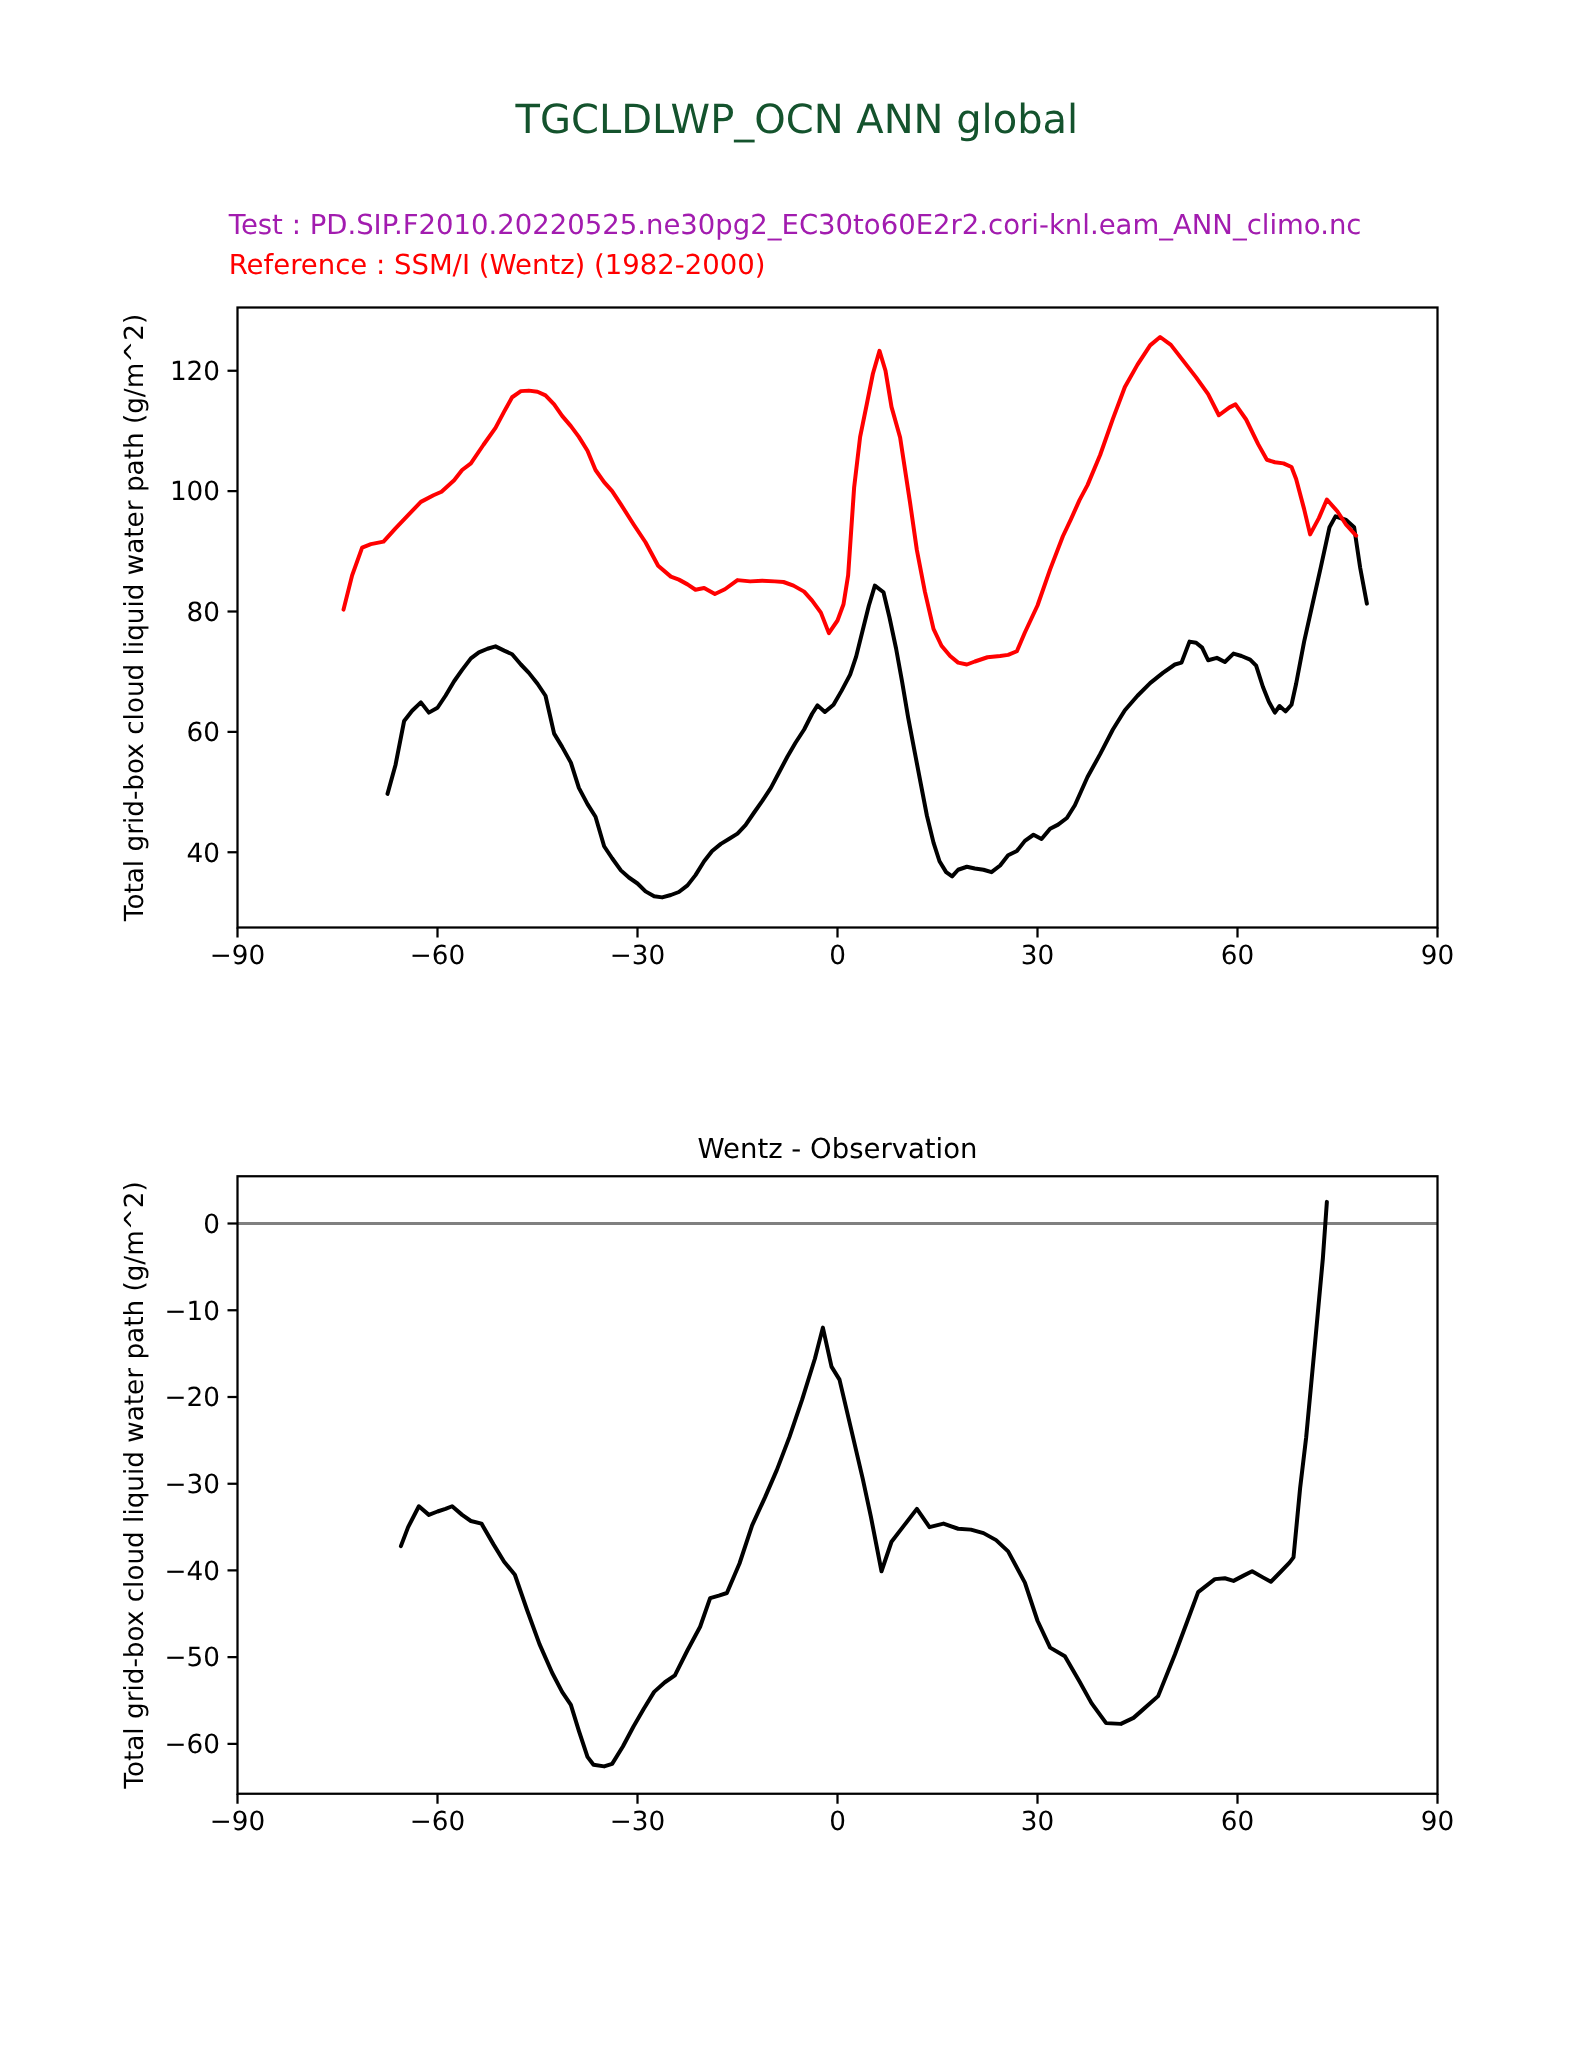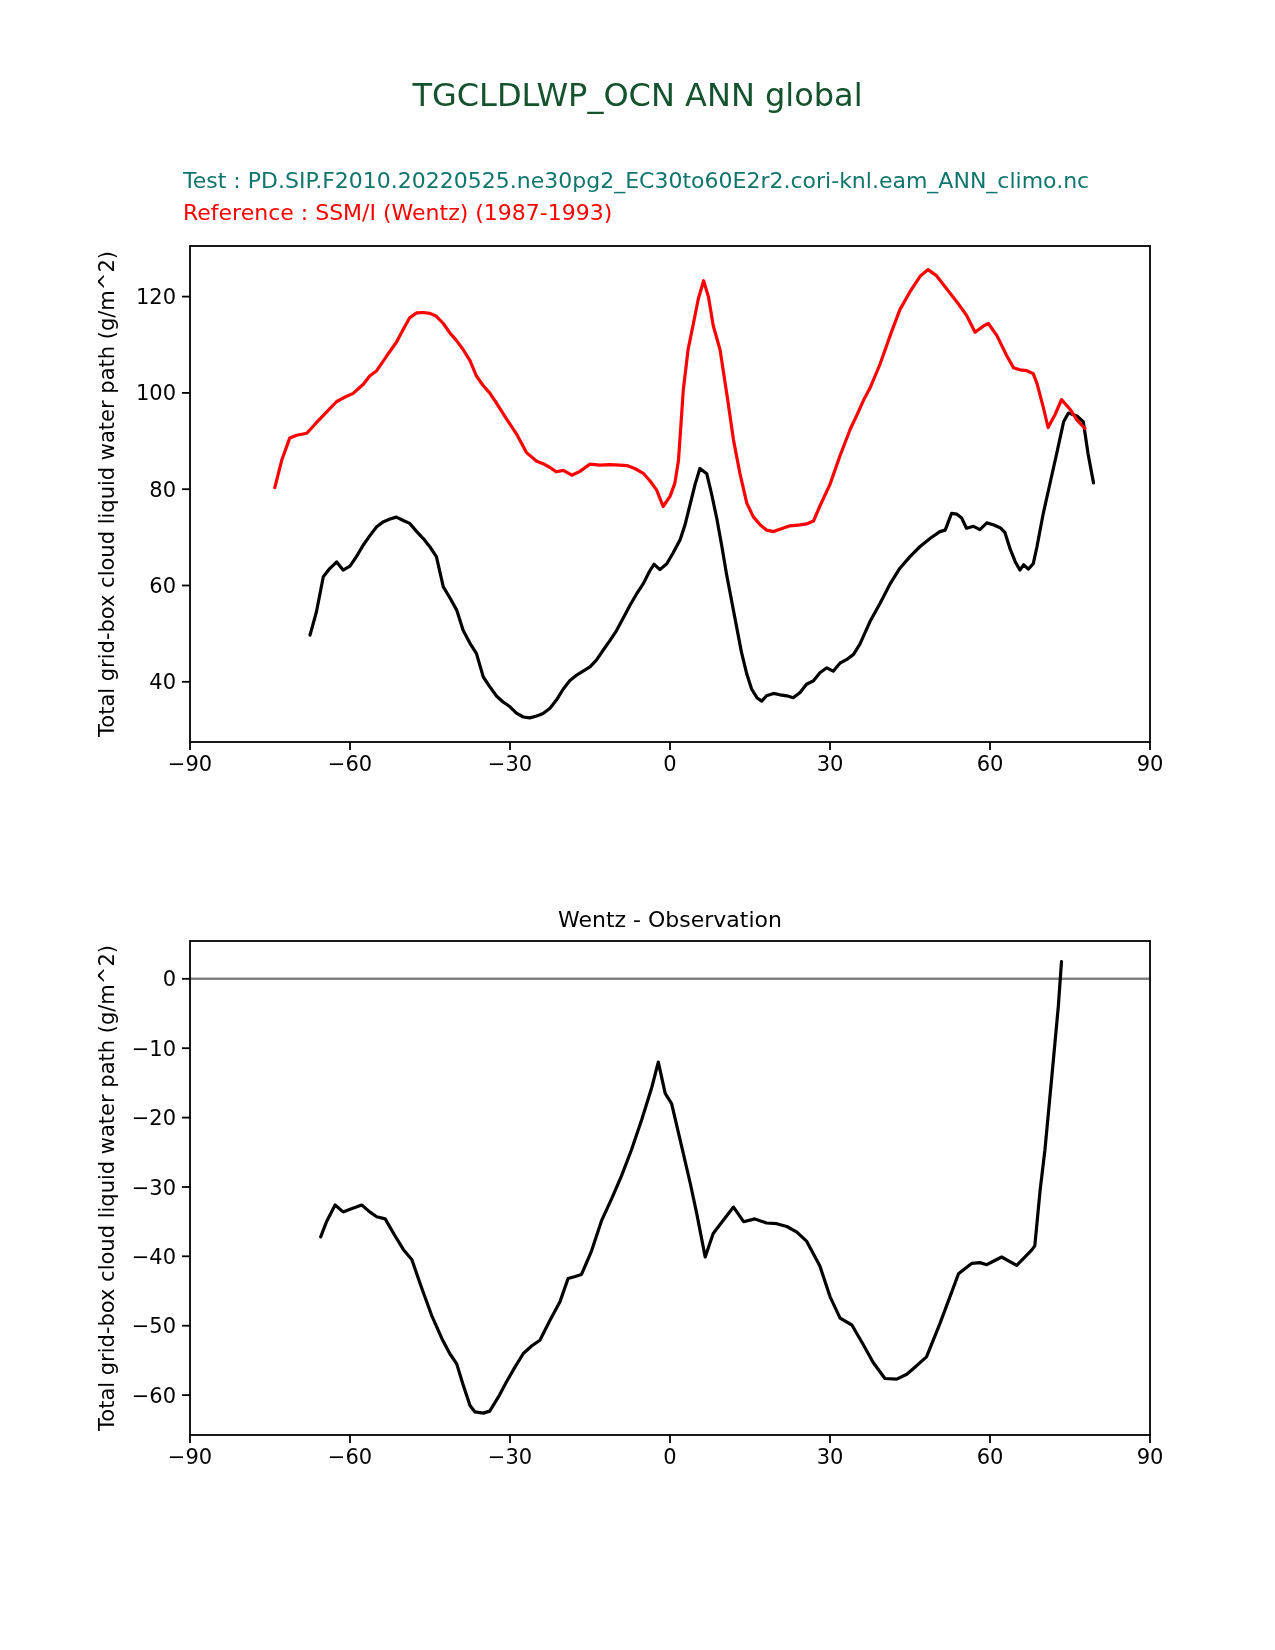--- a/index.html
+++ b/index.html
@@ -9,22 +9,22 @@
   .main-title{position:absolute;left:0;top:76px;width:1275px;text-align:center;font-size:32px;color:#14532d;}
   .test-line{position:absolute;left:183px;top:168px;font-size:22px;color:#000;white-space:nowrap;}
   .ref-line{position:absolute;left:183px;top:200px;font-size:22px;color:#ff0000;white-space:nowrap;}
   .sub-title{position:absolute;left:190px;top:907px;width:960px;text-align:center;font-size:22px;color:#000;}
 </style>
 </head>
 <body>
 
 <div class="fig">
   <div class="main-title">TGCLDLWP_OCN ANN global</div>
-  <div class="test-line" style="color: #0f766e;">Test : PD.SIP.F2010.20220525.ne30pg2_EC30to60E2r2.cori-knl.eam_ANN_climo.nc</div>
-  <div class="ref-line" style="color: rgb(255, 0, 0);">Reference : SSM/I (Wentz) (1987-1993)</div>
+  <div class="test-line" style="color: #a21caf;">Test : PD.SIP.F2010.20220525.ne30pg2_EC30to60E2r2.cori-knl.eam_ANN_climo.nc</div>
+  <div class="ref-line" style="color: rgb(255, 0, 0);">Reference : SSM/I (Wentz) (1982-2000)</div>
   <div class="sub-title">Wentz - Observation</div>
   <svg id="charts" width="1275" height="1650" viewBox="0 0 1275 1650" xmlns="http://www.w3.org/2000/svg">
       <g>
         <path d="M310.0 635.1 L316.4 612.0 L323.3 576.8 L329.7 568.6 L336.7 561.9 L343.1 570.1 L350.0 566.2 L356.4 556.6 L363.3 545.0 L369.7 535.9 L376.7 526.7 L383.1 521.9 L390.0 519.0 L396.4 517.1 L403.3 520.5 L409.7 523.4 L416.7 531.6 L423.1 538.3 L430.0 547.0 L436.4 556.6 L443.3 586.9 L449.7 597.5 L456.7 610.1 L463.1 630.3 L470.0 643.3 L476.4 653.4 L483.3 677.0 L489.7 686.6 L496.7 696.3 L503.1 702.0 L510.0 706.8 L516.4 713.1 L523.3 717.0 L529.7 717.9 L536.7 716.0 L543.1 713.6 L550.0 708.3 L556.4 700.1 L563.3 689.0 L569.7 680.8 L576.7 675.1 L583.1 671.2 L590.0 666.9 L596.4 660.1 L603.3 650.0 L609.7 640.9 L616.7 630.3 L623.1 618.2 L630.0 605.2 L636.4 594.2 L643.3 583.6 L649.7 571.0 L654.0 564.3 L659.9 569.6 L666.8 563.8 L673.2 552.7 L680.1 539.7 L684.9 525.3 L690.3 503.6 L695.1 484.4 L699.9 468.5 L706.8 473.8 L711.6 494.0 L716.9 519.0 L721.7 545.5 L726.5 573.9 L731.9 602.3 L736.7 627.4 L741.5 652.4 L746.8 674.1 L751.6 689.0 L756.9 697.7 L761.7 701.1 L766.5 695.8 L773.5 693.4 L779.9 694.8 L786.8 695.8 L793.2 697.7 L800.1 692.4 L806.5 684.2 L813.5 680.8 L819.9 672.7 L826.8 667.8 L833.2 671.2 L840.1 663.0 L846.5 659.7 L853.5 654.4 L859.9 644.2 L870.0 621.6 L880.1 603.3 L890.3 583.6 L899.9 568.2 L910.0 556.6 L920.1 546.5 L930.3 538.3 L939.9 531.6 L945.2 530.1 L951.6 513.3 L956.9 514.2 L961.7 518.1 L966.5 528.2 L973.5 526.3 L979.9 529.6 L986.8 522.9 L993.2 524.8 L1000.1 527.7 L1004.9 532.5 L1010.3 549.4 L1015.1 561.4 L1019.9 570.1 L1023.6 564.8 L1028.4 569.1 L1033.2 563.8 L1036.9 547.0 L1043.3 513.3 L1050.3 482.0 L1056.7 453.5 L1063.6 421.8 L1068.4 413.1 L1076.9 416.0 L1083.3 421.8 L1088.1 454.0 L1093.5 482.9" fill="none" stroke="#000000" stroke-width="3.2" stroke-linejoin="round" stroke-linecap="round"></path>
         <path d="M274.8 487.7 L281.7 460.3 L289.7 438.1 L296.7 435.3 L306.8 433.3 L316.4 422.7 L326.5 412.1 L336.7 401.5 L346.8 396.2 L353.2 393.4 L363.3 384.2 L369.7 376.0 L376.7 370.7 L386.8 355.8 L396.4 342.3 L403.3 329.3 L409.7 317.8 L416.7 312.9 L423.1 312.5 L430.0 313.4 L436.4 316.3 L443.3 323.5 L449.7 332.7 L456.7 340.9 L463.1 349.5 L470.0 360.6 L476.4 376.0 L483.3 385.7 L489.7 392.9 L496.7 403.5 L506.8 419.4 L516.4 433.8 L526.5 452.6 L536.7 461.3 L543.1 463.7 L550.0 467.5 L556.4 471.8 L563.3 470.4 L571.9 475.2 L579.9 471.4 L590.0 464.1 L600.1 465.1 L609.7 464.6 L619.9 465.1 L626.8 465.6 L634.8 468.5 L643.3 473.3 L649.7 480.5 L656.7 490.1 L663.1 506.5 L670.0 496.4 L674.8 483.4 L678.5 460.3 L683.3 390.0 L688.1 349.5 L693.5 323.0 L698.3 299.0 L703.6 280.7 L708.4 296.6 L713.2 325.5 L720.1 350.0 L728.1 402.5 L733.5 440.1 L739.9 473.3 L746.8 503.1 L753.2 516.6 L760.1 524.8 L766.5 530.1 L773.5 531.6 L779.9 529.2 L790.0 525.8 L800.1 524.8 L806.5 523.9 L813.5 521.0 L819.9 506.0 L830.0 484.4 L840.1 455.5 L850.3 429.0 L856.7 415.5 L863.6 400.1 L870.0 388.1 L880.1 364.0 L890.3 335.1 L899.9 309.6 L910.0 291.7 L920.1 276.3 L928.1 269.6 L936.7 275.9 L946.8 288.9 L956.9 301.9 L966.5 315.3 L975.1 332.2 L983.6 325.9 L988.4 323.5 L996.9 335.6 L1006.5 355.3 L1013.5 367.8 L1019.9 369.8 L1026.8 370.7 L1033.2 373.6 L1036.9 383.2 L1043.3 407.3 L1048.1 427.5 L1055.1 414.5 L1061.5 399.6 L1070.0 409.2 L1076.9 419.8 L1084.9 428.5" fill="none" stroke="#ff0000" stroke-width="3.2" stroke-linejoin="round" stroke-linecap="round"></path>
         <rect x="190" y="246" width="960" height="496" fill="none" stroke="#000000" stroke-width="1.8"></rect>
         <g>
           <line x1="190.0" x2="190.0" y1="742" y2="750" stroke="#000" stroke-width="1.8"></line>
           <text x="190.0" y="756" text-anchor="middle" dominant-baseline="hanging" font-size="21" fill="#000">−90</text>
           <line x1="350.0" x2="350.0" y1="742" y2="750" stroke="#000" stroke-width="1.8"></line>

